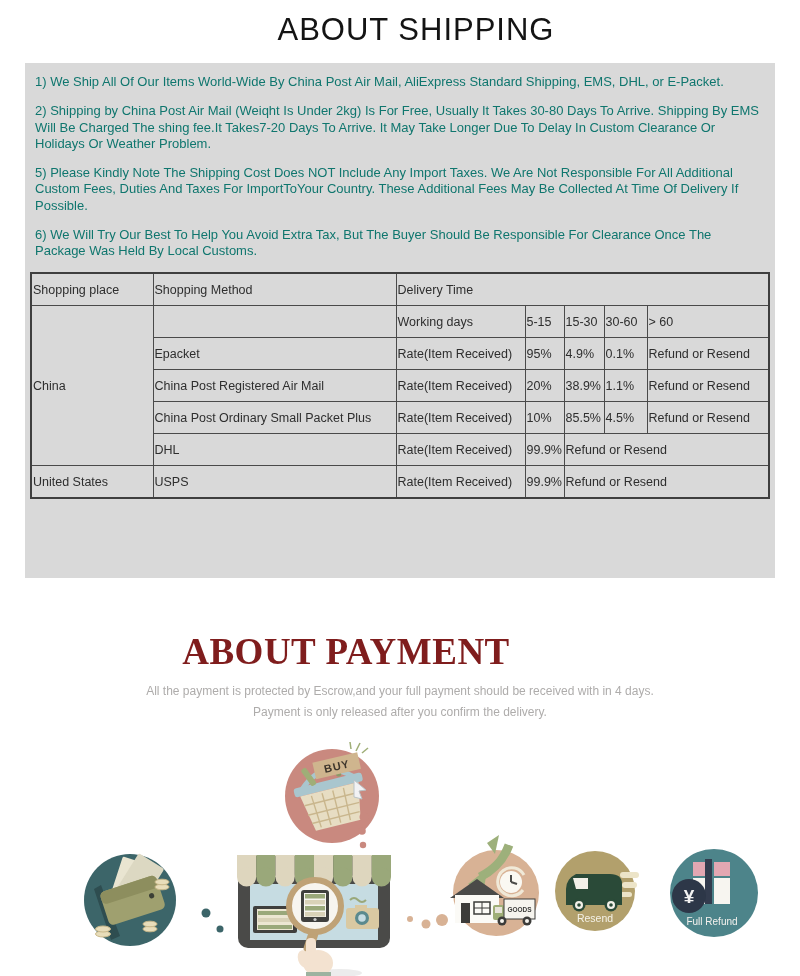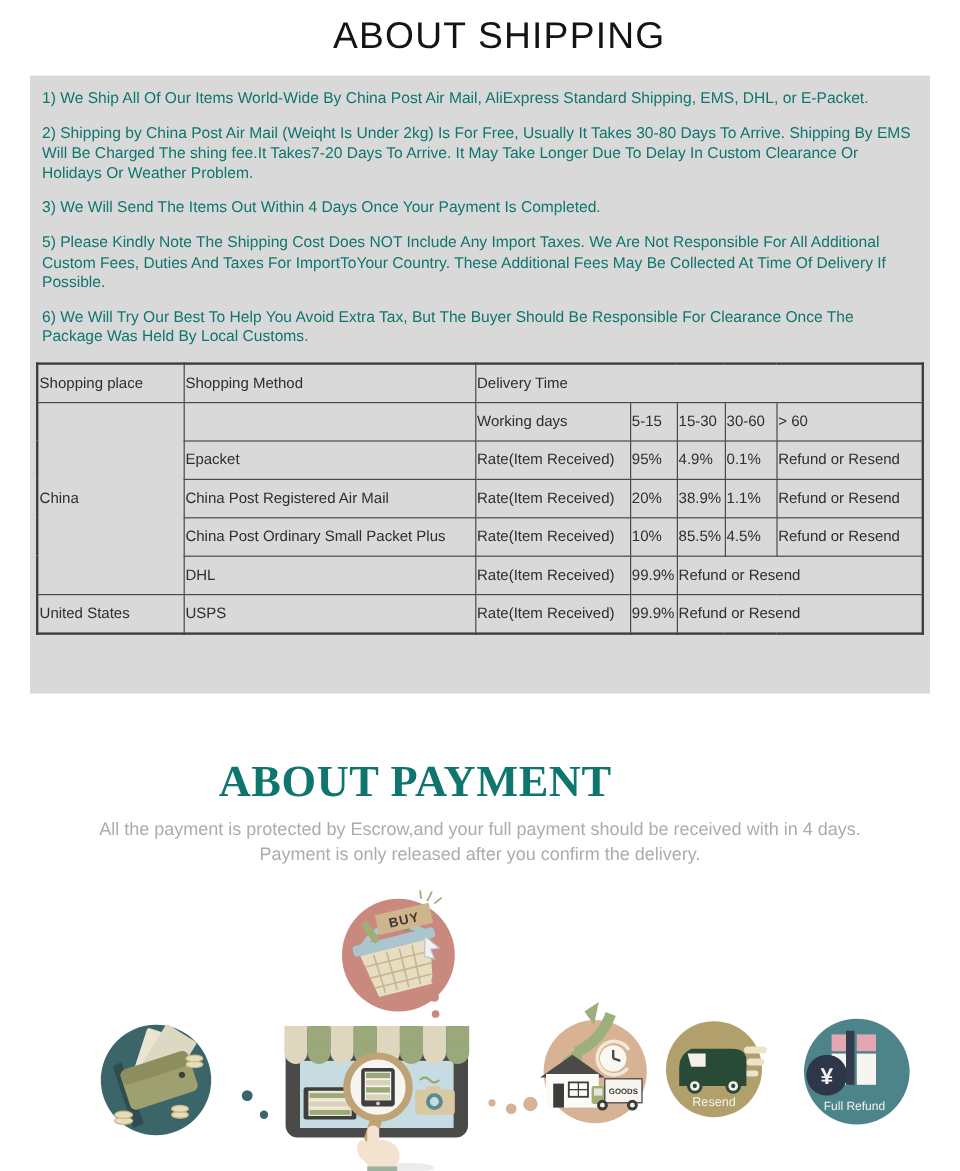--- a/index.html
+++ b/index.html
@@ -23,38 +23,37 @@
     width:740px; margin:13px 0 0 -5px;
     border:2px solid #3f3f3f;
   }
   table.ship td {
     border:1px solid #4a4a4a; height:31px; text-align:left;
     font-size:12.5px; color:#2e2e2e; padding:0 1px; overflow:hidden;
   }
   .payment-title {
     position:absolute; top:630px; left:0; width:692px; text-align:center;
     font-family:"Liberation Serif", serif; font-weight:bold;
-    font-size:37px; color:#0f766e; letter-spacing:0.5px;
+    font-size:37px; color:#7f1d1d; letter-spacing:0.5px;
   }
   .payment-sub {
     position:absolute; top:681px; left:0; width:800px; text-align:center;
-    font-size:15px; line-height:21px; color:#aeacab;
+    font-size:12px; line-height:21px; color:#aeacab;
   }
   .illustration { position:absolute; top:730px; left:0; width:800px; height:246px; }
   svg text { font-family:"Liberation Sans", sans-serif; }
 </style>
 </head>
 <body>
 
 <div class="shipping-title">ABOUT SHIPPING</div>
 
 <div class="notes-panel" style="background:#d9d9d9;">
   <p>1) We Ship All Of Our Items World-Wide By China Post Air Mail, AliExpress Standard Shipping, EMS, DHL, or E-Packet.</p>
   <p>2) Shipping by China Post Air Mail (Weiqht Is Under 2kg) Is For Free, Usually It Takes 30-80 Days To Arrive. Shipping By EMS Will Be Charged The shing fee.It Takes7-20 Days To Arrive. It May Take Longer Due To Delay In Custom Clearance Or Holidays Or Weather Problem.</p>
-  <p>3) We Will Send The Items Out Within 4 Days Once Your Payment Is Completed.</p>
   <p>5) Please Kindly Note The Shipping Cost Does NOT Include Any Import Taxes. We Are Not Responsible For All Additional Custom Fees, Duties And Taxes For ImportToYour Country. These Additional Fees May Be Collected At Time Of Delivery If Possible.</p>
   <p>6) We Will Try Our Best To Help You Avoid Extra Tax, But The Buyer Should Be Responsible For Clearance Once The Package Was Held By Local Customs.</p>
 
   <table class="ship">
     <colgroup>
       <col style="width:122px">
         <col style="width:243px">
         <col style="width:129px">
       <col style="width:39px">
         <col style="width:40px">

